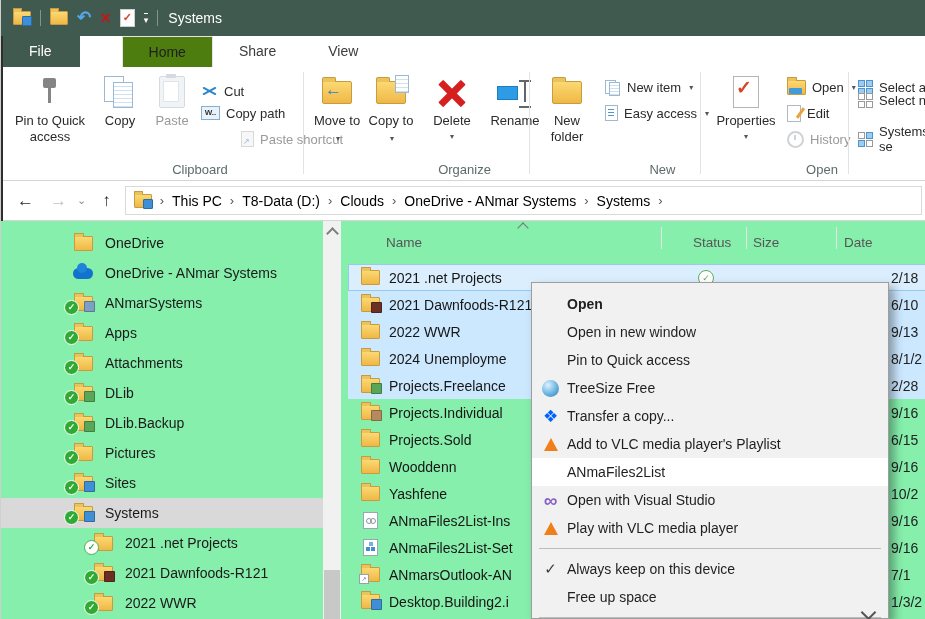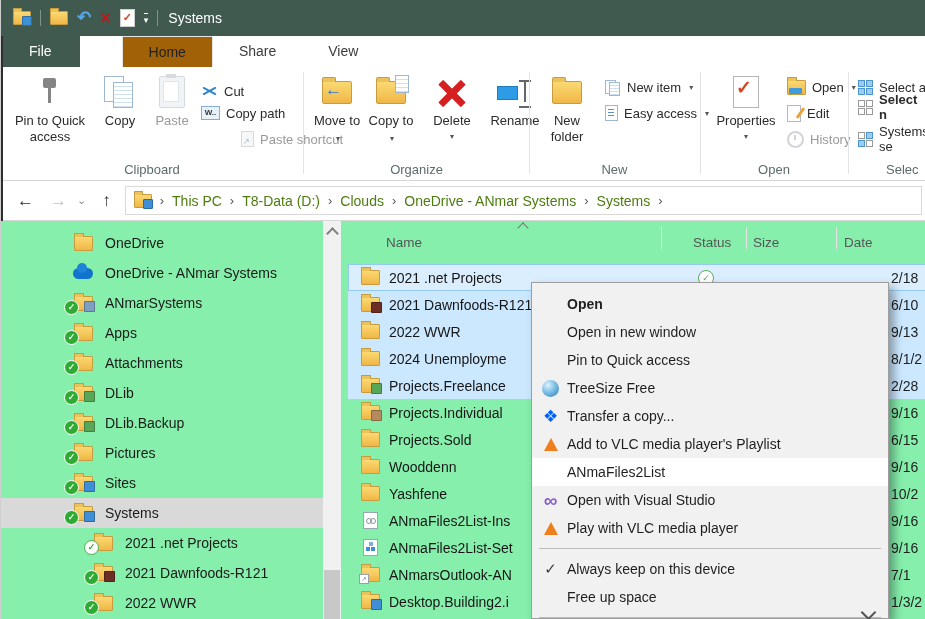--- a/index.html
+++ b/index.html
@@ -18,26 +18,26 @@
   .t-undo{color:#53a7e8;font-size:17px;font-weight:bold;line-height:16px;}
   .t-x{color:#c01818;font-size:18px;font-weight:bold;line-height:16px;}
   .t-prop{display:inline-block;width:13px;height:16px;background:#fff;border:1px solid #cfcfcf;position:relative;}
   .t-prop:after{content:"\2713";position:absolute;left:2px;top:1px;color:#d24726;font-size:11px;font-weight:bold;}
   .t-dd{color:#fff;font-size:9px;line-height:8px;border-top:1px solid #fff;padding-top:2px;}
 
   
   .tabrow{position:absolute;left:0;top:36px;width:925px;height:31px;background:#fff;border-bottom:1px solid #e4e4e4;display:flex;font-size:14px;}
   .tab{padding:0 26px;line-height:31px;color:#3c3c3c;}
   .tab.file{background:#405a50;color:#fff;padding:0 28px;}
-  .tab.active{background:#a16207;border:1px solid #e4e4e4;border-bottom:none;color:#1f1f1f;position:relative;z-index:2;height:31px;box-sizing:border-box;}
+  .tab.active{background:#4d7c0f;border:1px solid #e4e4e4;border-bottom:none;color:#1f1f1f;position:relative;z-index:2;height:31px;box-sizing:border-box;}
 
   
   .ribbon{position:absolute;left:0;top:67px;width:925px;height:114px;background:#fff;border-bottom:1px solid #d5d5d5;box-sizing:border-box;}
   .rsep{position:absolute;top:5px;height:102px;width:1px;background:#e3e3e3;}
-  .glabel{position:absolute;bottom:3px;font-size:13px;color:#5d6b6b;text-align:center;}
+  .glabel{position:absolute;bottom:3px;font-size:13px;color:#5d6b6b;text-align:center;padding-left:48px;}
   .bigbtn{position:absolute;top:4px;display:flex;flex-direction:column;align-items:center;font-size:13px;line-height:16px;text-align:center;color:#2b2b2b;}
   .bigbtn .icb{height:42px;display:flex;align-items:center;justify-content:center;}
   .bigbtn.gray{color:#9a9a9a;}
   .bigbtn.gray .icb{opacity:.55;}
   .smallrow{position:absolute;height:26px;display:flex;align-items:center;font-size:13px;color:#2b2b2b;gap:6px;}
   .smallrow.gray{color:#9a9a9a;}
   .smallrow.gray .sic{opacity:.55;}
   .dd{font-size:8px;color:#555;margin-left:2px;}
   .ddw{font-size:8px;color:#555;}
 
@@ -91,21 +91,21 @@
   .sq-f{background:#9ccdf0;border:1px solid #4c94cc;}
   .sq-o{background:#fff;border:1px solid #9a9a9a;}
 
   
   .addrbar{position:absolute;left:0;top:181px;width:925px;height:40px;background:#fff;border-bottom:1px solid #d6d6d6;display:flex;align-items:center;box-sizing:border-box;}
   .nav{font-size:17px;margin-left:16px;color:#2b2b2b;}
   .nav.dis{color:#c3c3c3;}
   .nav.chv{font-size:11px;color:#8a8a8a;margin-left:10px;}
   .crumbbox{margin-left:14px;height:27px;border:1px solid #d9d9d9;flex:1;margin-right:4px;display:flex;align-items:center;font-size:14px;gap:8px;padding-left:8px;}
   .crumbsep{color:#555;font-size:13px;}
-  .crumb{color:#4d7c0f;}
+  .crumb{color:#000000;}
 
   
   .content{position:absolute;left:0;top:221px;width:925px;height:398px;background:#86efac;}
   .sidebar{position:absolute;left:0;top:0;width:322px;height:398px;overflow:hidden;padding-top:7px;box-sizing:border-box;}
   .side-item{height:30px;display:flex;align-items:center;font-size:14px;color:#1a1a1a;}
   .side-item.sel{background:#d9d9d9;}
   .icw{position:relative;margin-left:72px;width:20px;display:flex;justify-content:center;}
   .side-item.child .icw{margin-left:92px;}
   .side-item .lbl{margin-left:12px;white-space:nowrap;}
   .bdg{position:absolute;left:-9px;bottom:-4px;width:13px;height:13px;border-radius:50%;background:#2fab33;color:#fff;font-size:9px;line-height:13px;text-align:center;font-weight:bold;border:1px solid #fff;}
@@ -303,21 +303,21 @@
 
     <div class="smallrow" style="left:857px;top:7px;">
       <span class="sic selgrid">
           <span class="sq-f"></span>
           <span class="sq-f"></span>
           <span class="sq-f"></span>
           <span class="sq-f"></span>
         </span>
       <span>Select a</span>
     </div>
-    <div class="smallrow" style="left:857px;top:27px;font-weight:bold;">
+    <div class="smallrow" style="left:857px;top:20px;">
       <span class="sic selgrid">
           <span class="sq-o"></span>
           <span class="sq-o"></span>
           <span class="sq-o"></span>
           <span class="sq-o"></span>
         </span>
       <span>Select n</span>
     </div>
     <div class="smallrow" style="left:857px;top:59px;">
       <span class="sic selgrid">

